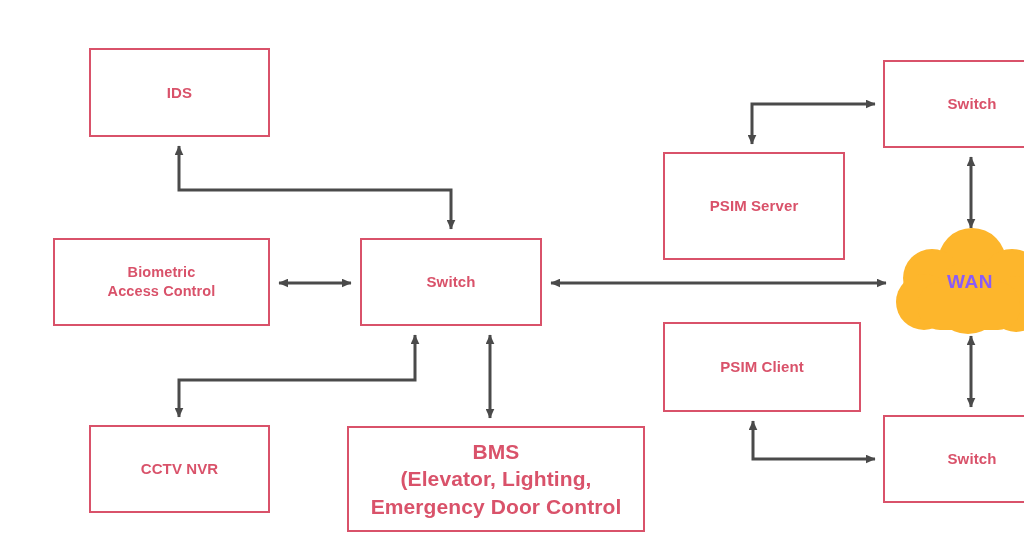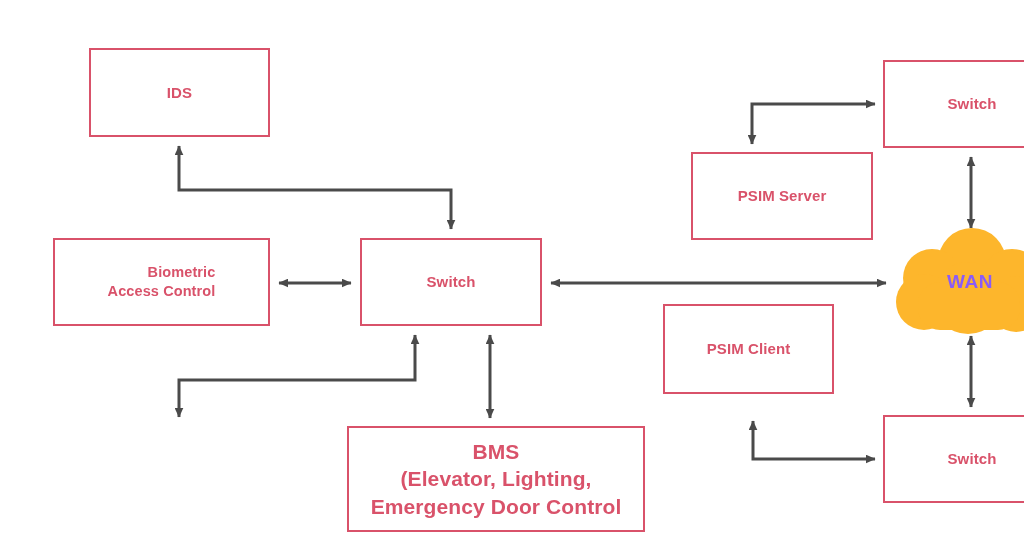--- a/index.html
+++ b/index.html
@@ -102,41 +102,44 @@
 
     <path d="M 926 336 L 926 407" fill="none" stroke="#4a4a4a" stroke-width="3" marker-start="url(#arrow-start)" marker-end="url(#arrow)"></path>
 
     <path d="M 830 459 L 708 459 L 708 421" fill="none" stroke="#4a4a4a" stroke-width="3" marker-start="url(#arrow-start)" marker-end="url(#arrow)"></path>
   </svg>
 
   <div class="node" id="node-ids" style="left:44px; top:48px; width:181px; height:89px;">
     <span class="label">IDS</span>
   </div>
 
-  <div class="node multiline" id="node-biometric" style="left:8px; top:238px; width:217px; height:88px;text-align:right;">
+  <div class="node multiline" id="node-biometric" style="left:8px; top:238px; width:217px; height:88px;">
     <span class="label">Biometric
 Access Control</span>
   </div>
 
   <div class="node" id="node-switch-core" style="left:315px; top:238px; width:182px; height:88px;">
     <span class="label">Switch</span>
   </div>
 
+  <div class="node" id="node-cctv-nvr" style="left:44px; top:425px; width:181px; height:88px;">
+    <span class="label">CCTV NVR</span>
+  </div>
 
   <div class="node multiline bms" id="node-bms" style="left:302px; top:426px; width:298px; height:106px;">
     <span class="label">BMS
 (Elevator, Lighting,
 Emergency Door Control</span>
   </div>
 
-  <div class="node" id="node-psim-server" style="left:646px; top:152px; width:182px; height:88px;">
+  <div class="node" id="node-psim-server" style="left:618px; top:152px; width:182px; height:108px;">
     <span class="label">PSIM Server</span>
   </div>
 
-  <div class="node" id="node-psim-client" style="left:618px; top:304px; width:171px; height:90px;">
+  <div class="node" id="node-psim-client" style="left:618px; top:322px; width:198px; height:90px;">
     <span class="label">PSIM Client</span>
   </div>
 
   <div class="node" id="node-switch-top" style="left:838px; top:60px; width:178px; height:88px;">
     <span class="label">Switch</span>
   </div>
 
   <div class="node" id="node-switch-bottom" style="left:838px; top:415px; width:178px; height:88px;">
     <span class="label">Switch</span>
   </div>

